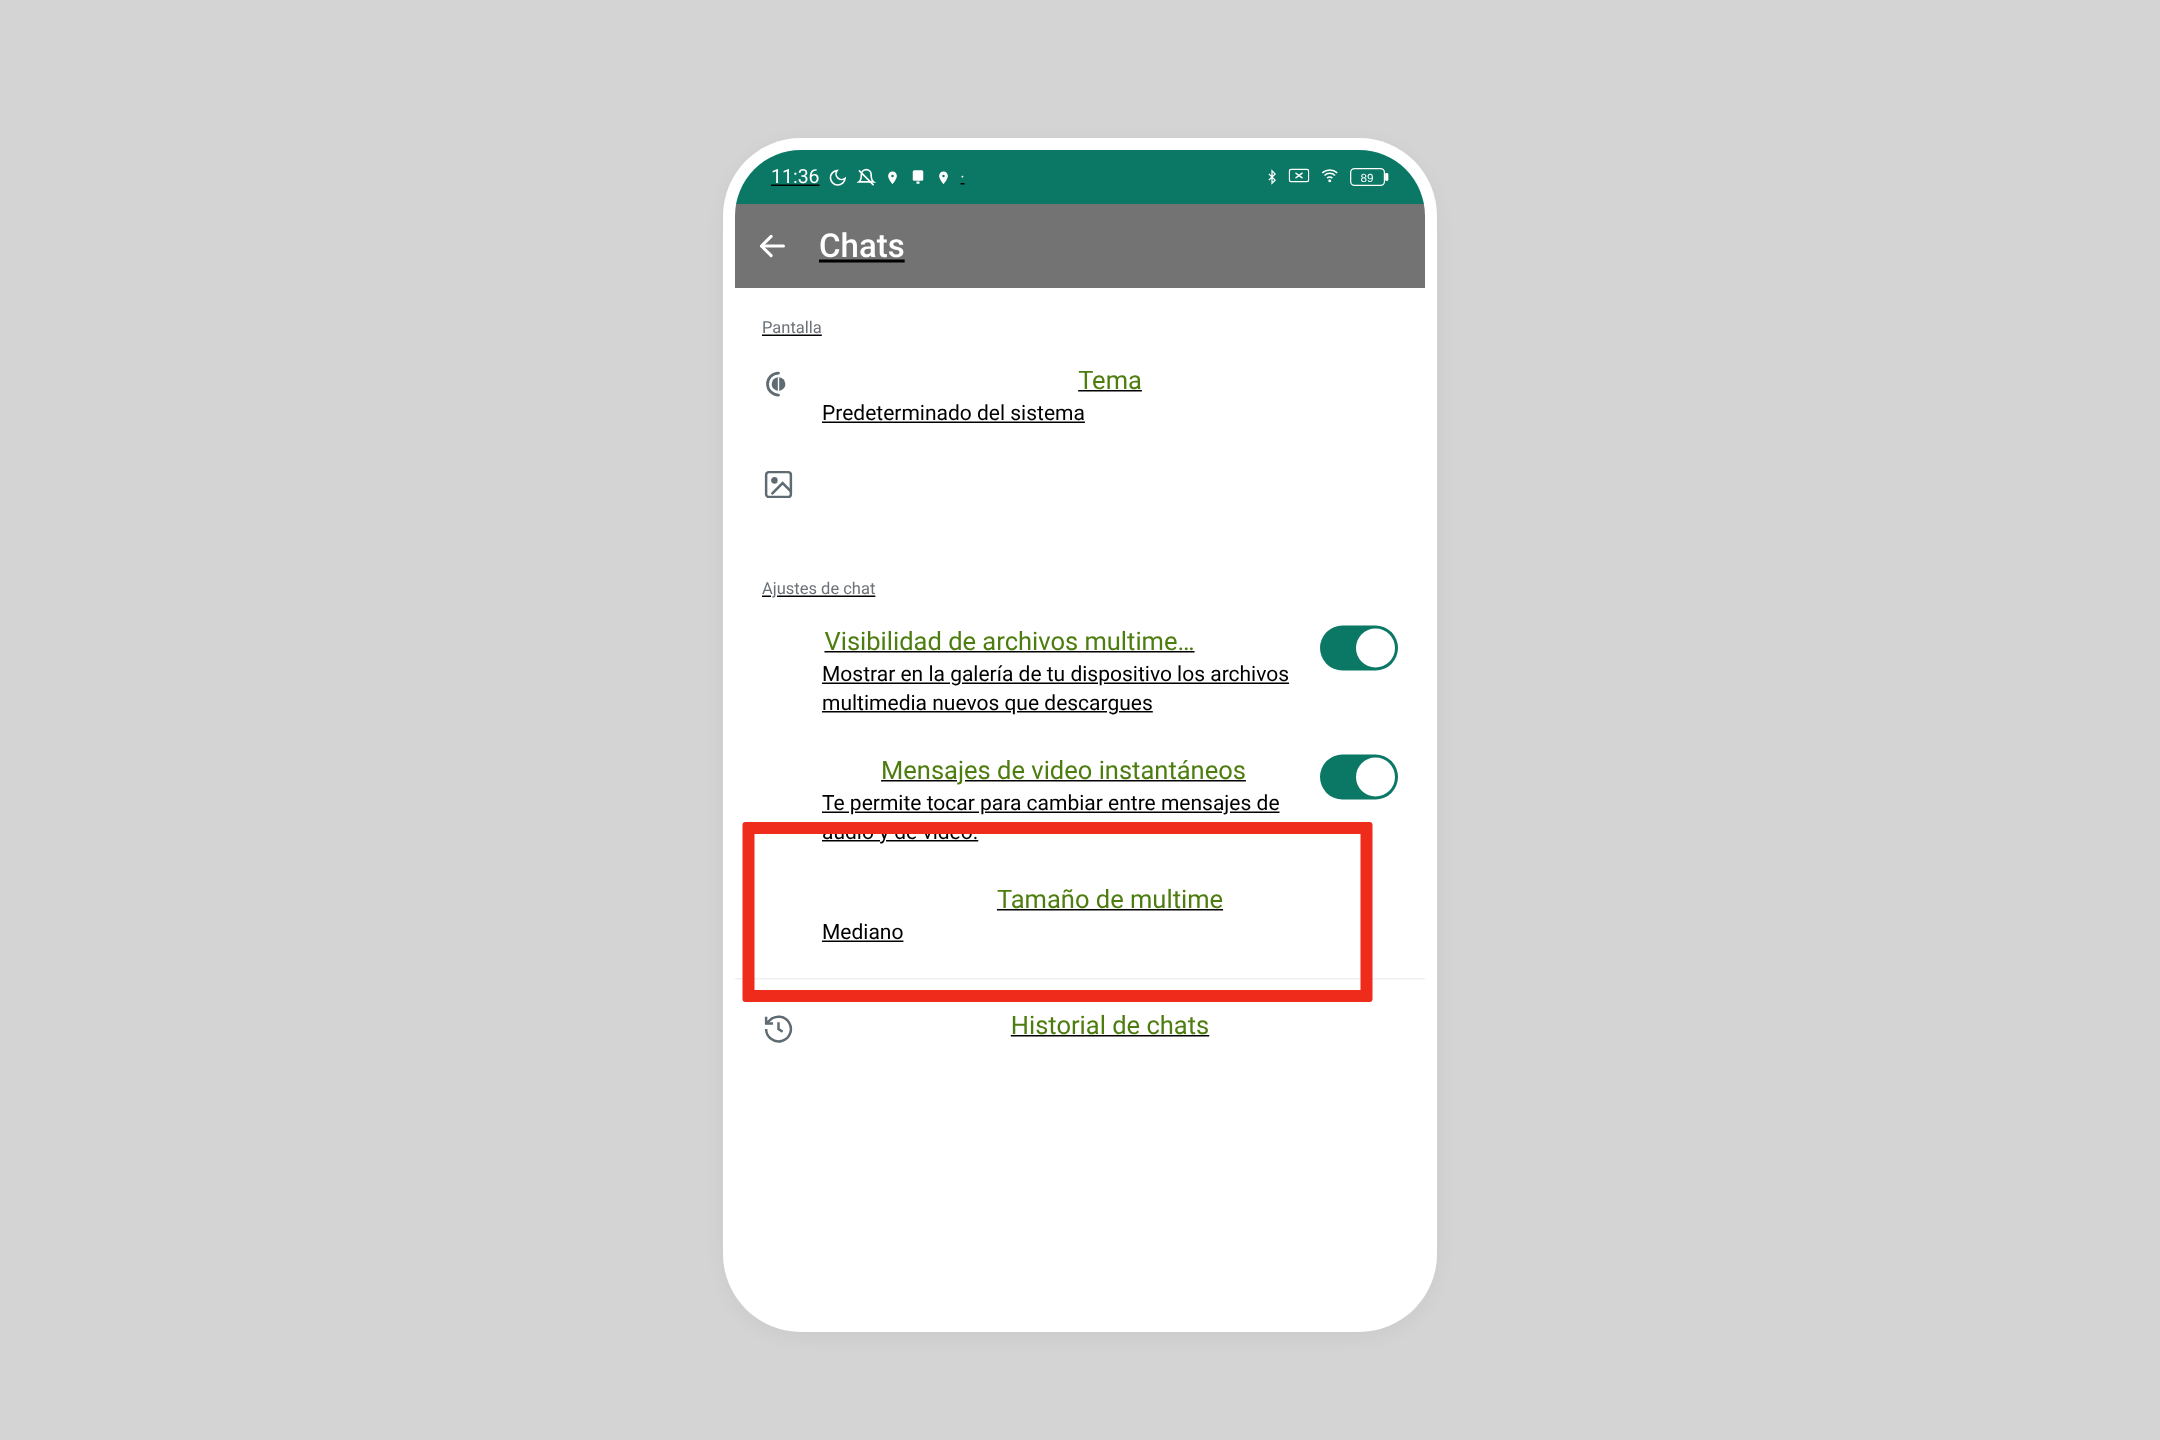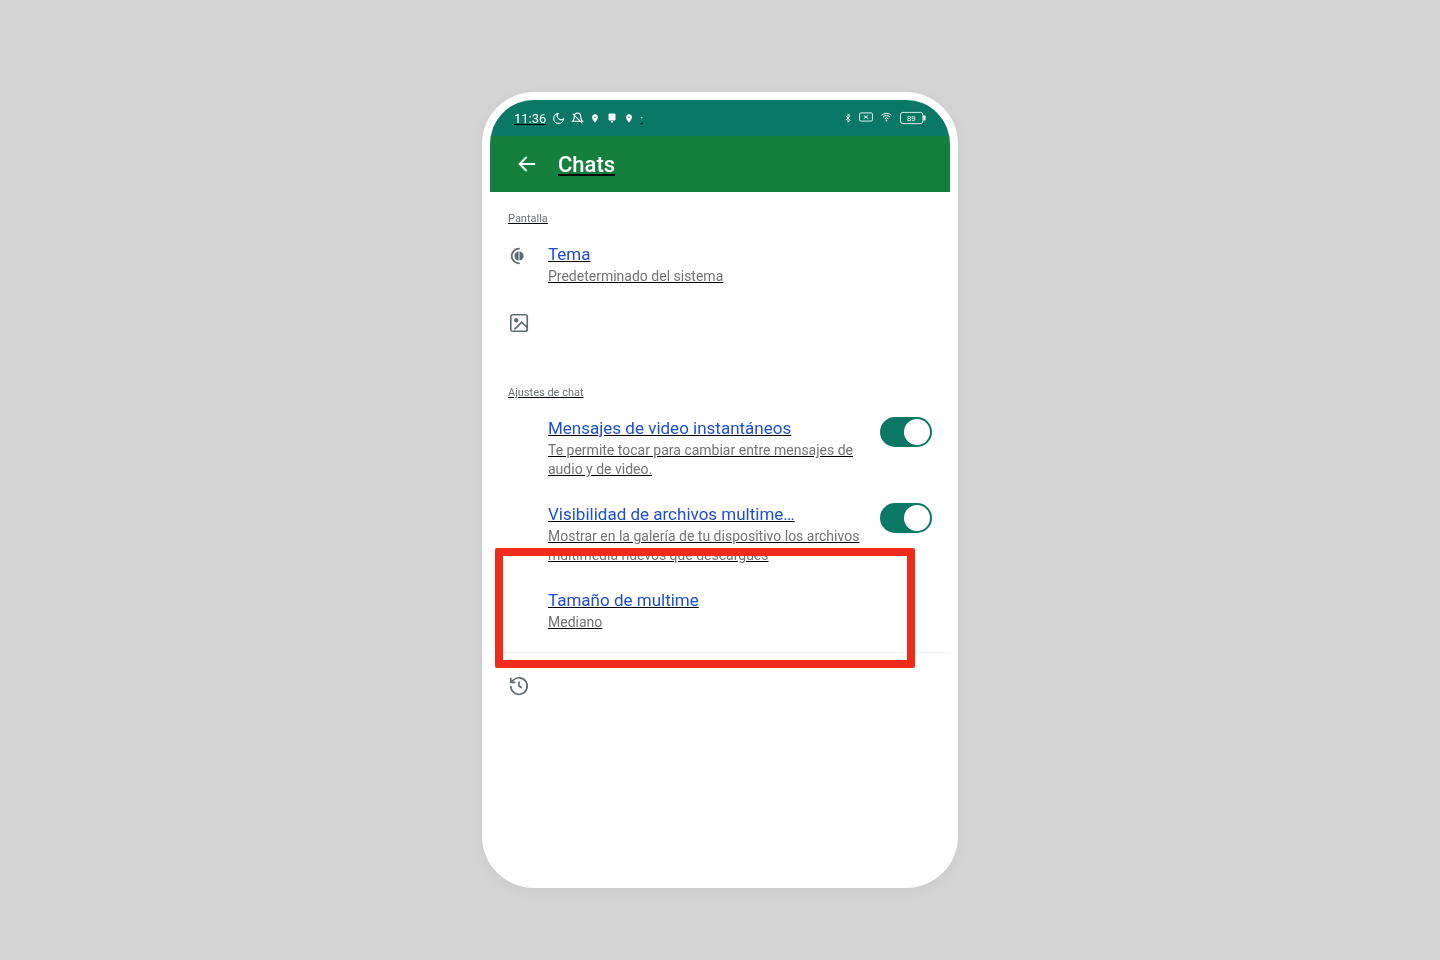--- a/index.html
+++ b/index.html
@@ -33,24 +33,24 @@
     padding: 0 24px;
     color: #fff;
     font-size: 13px;
     font-weight: 400;
   }
   .status-left { display:flex; align-items:center; gap:6px; }
   .status-right { display:flex; align-items:flex-start; gap:6px; }
   .status-icon svg { display:block; }
   .appbar {
     height: 56px;
-    background: #15803d;
+    background: #737373;
     display: flex;
     align-items: center;
-    padding: 0 24px;
+    padding: 0 12px;
     gap: 18px;
   }
   .appbar .back { color:#fff; width:26px; height:26px; display:flex; align-items:center; justify-content:center; cursor:pointer; }
   .appbar .title {
     color: #fff;
     font-size: 22px;
     font-weight: 500;
   }
   .content {
     background: #fff;
@@ -72,26 +72,27 @@
     justify-content: flex-start;
     padding-top: 2px;
     color: #5f6b72;
   }
   .row .icon svg { width:22px; height:22px; }
   .row .texts {
     flex: 1;
     min-width: 0;
   }
   .row .label {
-    color: #1d4ed8;
+    color: #4d7c0f;
     font-size: 17px;
     line-height: 1.3;
+    text-align: center;
   }
   .row .sublabel {
-    color: #737373;
+    color: #000000;
     font-size: 14px;
     line-height: 1.35;
     margin-top: 2px;
   }
   .row .trailing {
     margin-left: 10px;
     display:flex;
     align-items:center;
   }
   .ellipsis {
@@ -237,38 +238,38 @@
           </svg>
       </div>
     </div>
 
     <div class="spacer-sm"></div>
 
     <div class="section-header">Ajustes de chat</div>
 
     <div class="group-chat">
 
+      <div class="row noicon">
+        <div class="icon"></div>
+        <div class="texts">
+          <div class="label ellipsis">Visibilidad de archivos multime…</div>
+          <div class="sublabel">Mostrar en la galería de tu dispositivo los archivos multimedia nuevos que descargues</div>
+        </div>
+        <div class="trailing">
+          <div class="toggle">
+              <div class="knob"></div>
+            </div>
+        </div>
+      </div>
+
       <div class="row noicon" style="position:relative;">
         <div class="icon"></div>
         <div class="texts">
           <div class="label">Mensajes de video instantáneos</div>
           <div class="sublabel">Te permite tocar para cambiar entre mensajes de audio y de video.</div>
-        </div>
-        <div class="trailing">
-          <div class="toggle">
-              <div class="knob"></div>
-            </div>
-        </div>
-      </div>
-
-      <div class="row noicon">
-        <div class="icon"></div>
-        <div class="texts">
-          <div class="label ellipsis">Visibilidad de archivos multime…</div>
-          <div class="sublabel">Mostrar en la galería de tu dispositivo los archivos multimedia nuevos que descargues</div>
         </div>
         <div class="trailing">
           <div class="toggle">
               <div class="knob"></div>
             </div>
         </div>
       </div>
 
       <div class="row noicon">
         <div class="icon"></div>
@@ -283,19 +284,22 @@
     <div class="divider"></div>
 
     <div class="row">
       <div class="icon">
         <svg viewBox="0 0 24 24" fill="none" stroke="currentColor" stroke-width="1.8">
             <path d="M3 12a9 9 0 1 0 2.6-6.3L3 8"></path>
             <polyline points="3 3 3 8 8 8"></polyline>
             <polyline points="12 7 12 12 15 14"></polyline>
           </svg>
       </div>
+      <div class="texts">
+        <div class="label">Historial de chats</div>
+      </div>
     </div>
 
   </div>
 
   <div class="highlight-box" style="left:5px; top:448px; width:420px; height:120px;"></div>
 
 </div>
 
 </body></html>

